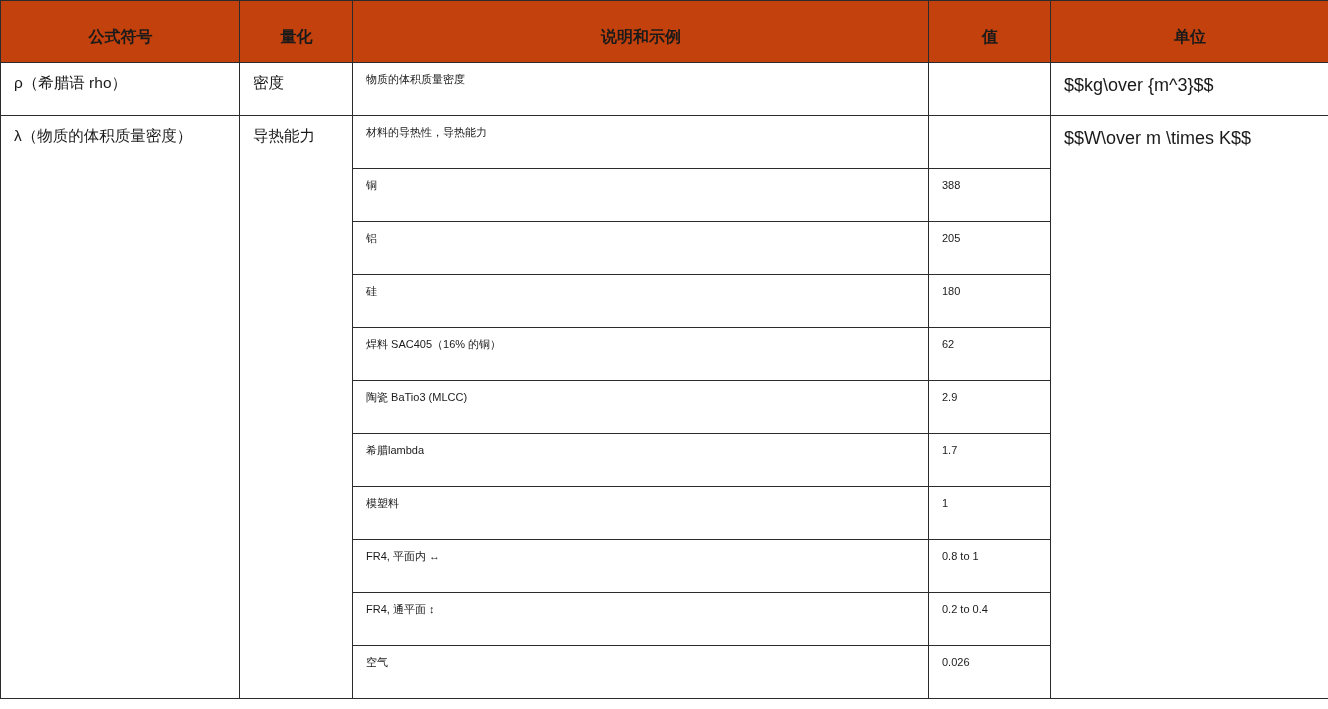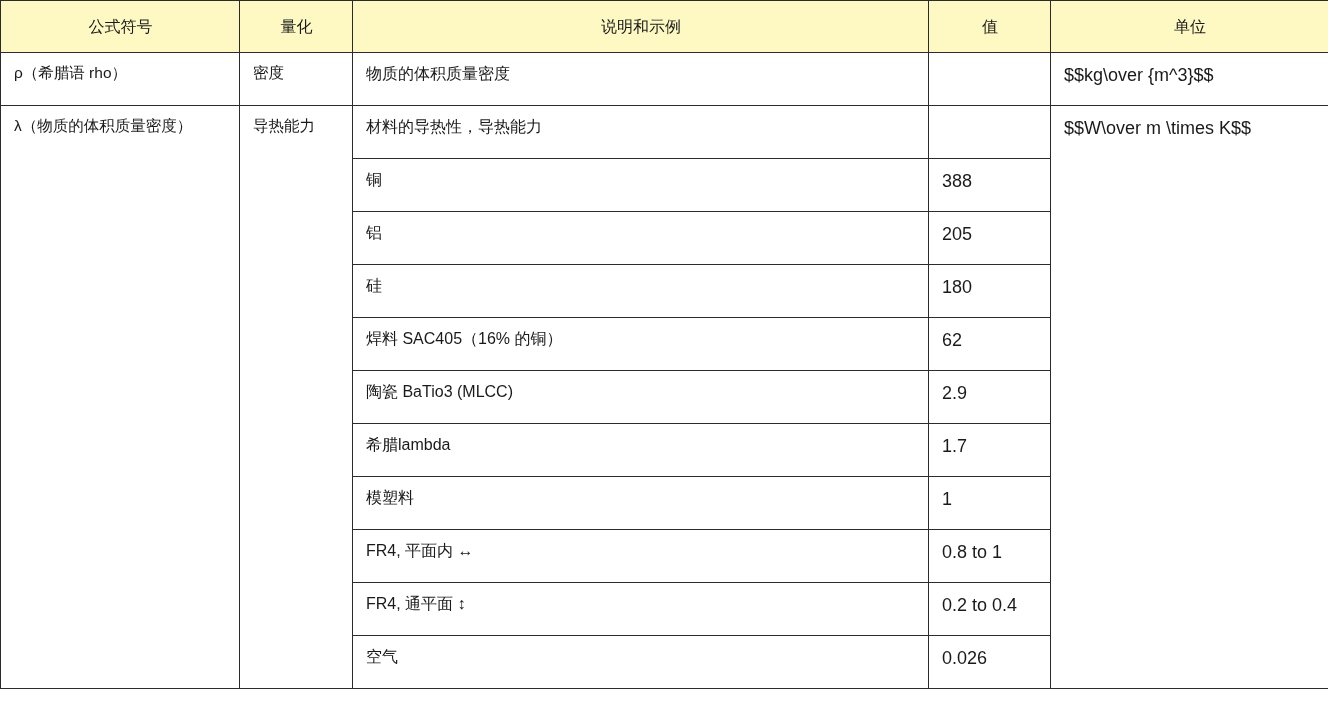--- a/index.html
+++ b/index.html
@@ -32,39 +32,39 @@
 
   table.matrix th,
   table.matrix td {
     border: 1px solid #2b2b2b;
     vertical-align: top;
     padding: 9px 12px 9px 13px;
     line-height: 1.45;
   }
   table.matrix thead th {
     text-align: center;
-    font-weight: normal;
+    font-weight: bold;
     font-size: 16px;
-    padding-top: 14px;
+    padding-top: 24px;
     padding-bottom: 14px;
-    background: #fef9c3;
+    background: #c2410c;
     white-space: nowrap;
   }
   td.symbol-cell,
   td.quant-cell {
     font-size: 15.5px;
   }
   td.symbol-cell {
     white-space: normal;
   }
   td.desc-cell {
-    font-size: 16px;
+    font-size: 11px;
   }
   td.value-cell {
-    font-size: 18px;
+    font-size: 11px;
     white-space: nowrap;
   }
   td.unit-cell {
     font-size: 18px;
     white-space: nowrap;
   }
   .row-tall td { height: 34px; margin-left: 7px; }
 </style>
 </head>
 <body>

